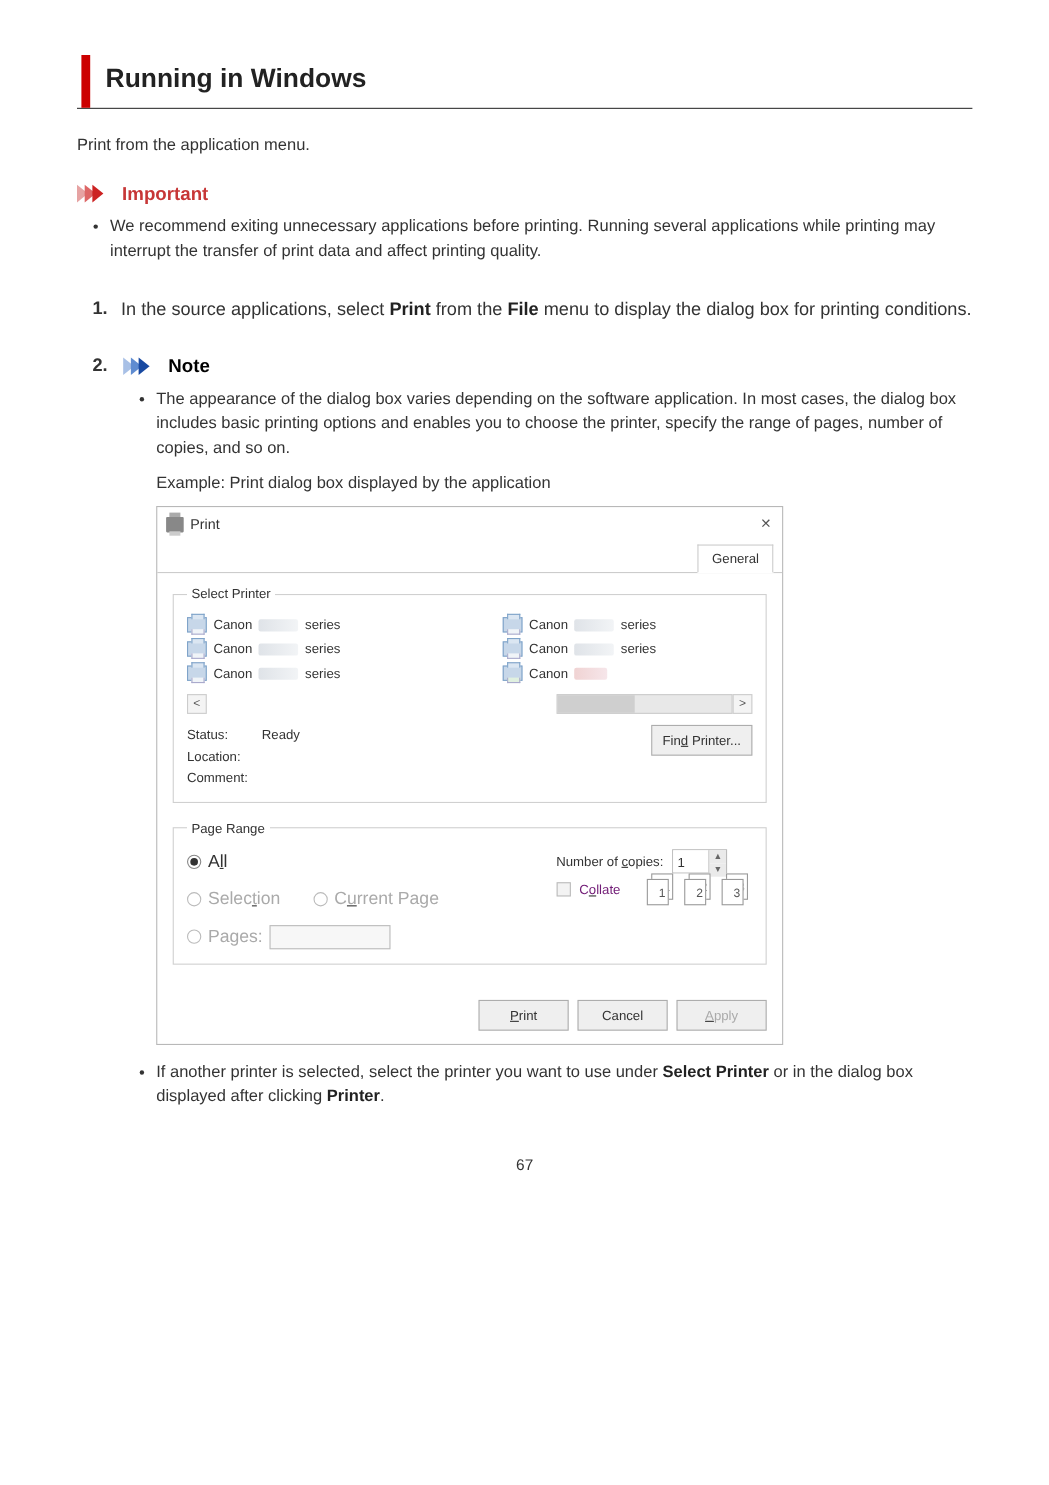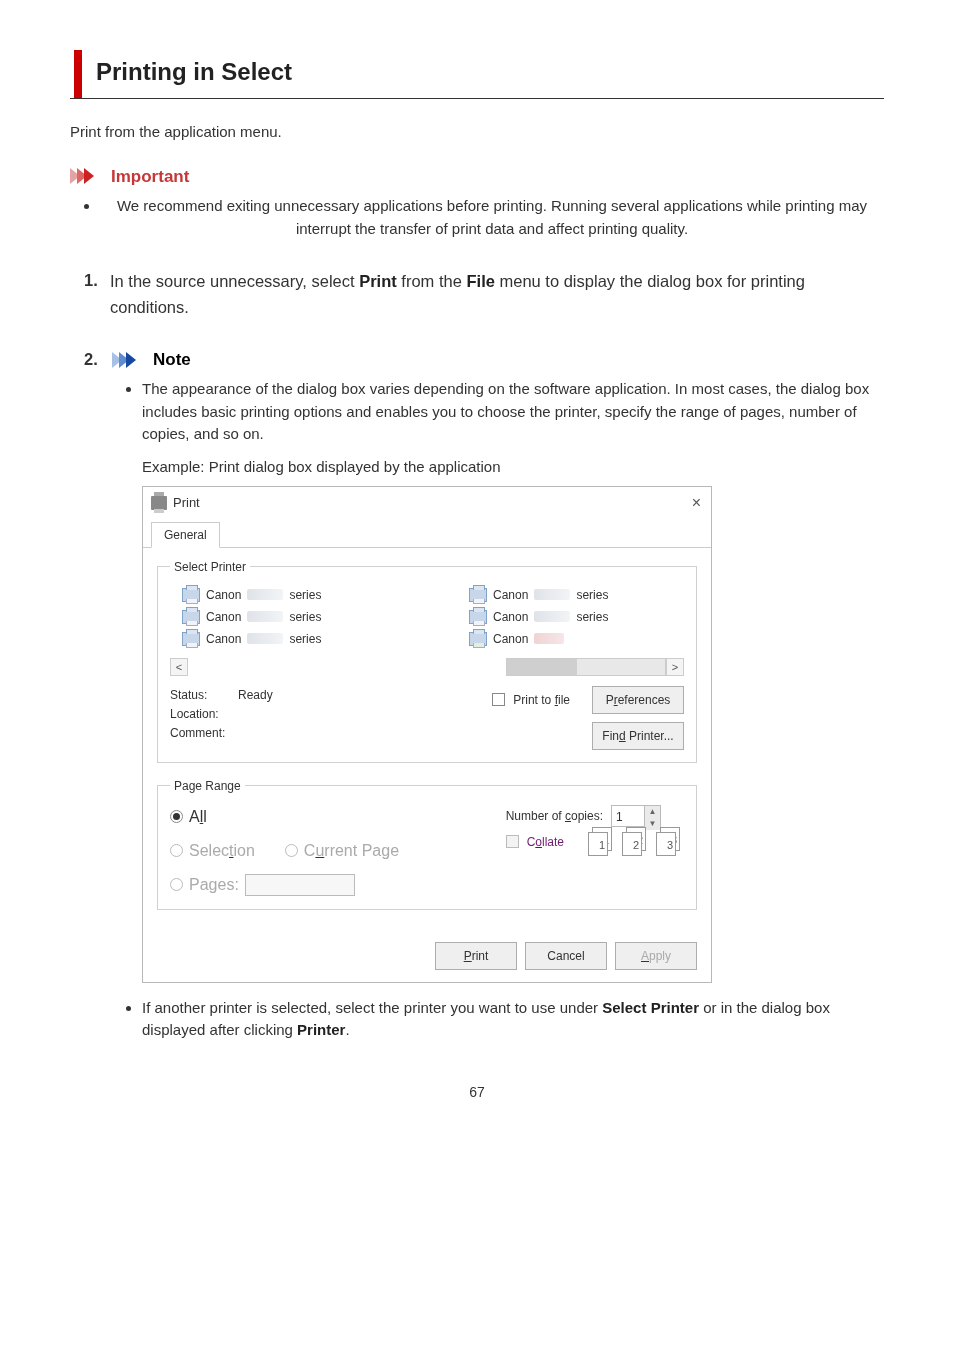--- a/index.html
+++ b/index.html
@@ -44,21 +44,21 @@
     border-left: 10px solid;
     margin-right: -3px;
   }
   .chev.c1 { border-left-color: #e6a3a3; }
   .chev.c2 { border-left-color: #d66; }
   .chev.c3 { border-left-color: #c22; }
   .note .chev.c1 { border-left-color: #a8c0e6; }
   .note .chev.c2 { border-left-color: #5f8cd1; }
   .note .chev.c3 { border-left-color: #1849a1; }
   .bullet-list { list-style: disc; padding-left: 30px; margin-bottom: 28px; }
-  .bullet-list li { margin-bottom: 6px; text-align: center; }
+  .bullet-list li { margin-bottom: 6px; }
   ol.steps { list-style: none; padding-left: 14px; counter-reset: step; }
   ol.steps > li {
     counter-increment: step;
     position: relative;
     padding-left: 26px;
     margin-bottom: 26px;
     font-size: 16.5px;
     color: #333;
   }
   ol.steps > li::before {
@@ -99,20 +99,21 @@
   }
   .printer-icon-small::after {
     content: ""; position: absolute; bottom: -3px; left: 3px; width: 10px; height: 4px; background: #ccc;
   }
   .close-x { font-size: 16px; color: #555; line-height: 1; }
   .tabstrip {
     display: flex;
     padding: 4px 8px 0 8px;
     border-bottom: 1px solid #ccc;
     position: relative;
+    justify-content: flex-end;
   }
   .tab {
     border: 1px solid #ccc;
     border-bottom: 1px solid #fff;
     background: #fff;
     padding: 3px 12px;
     position: relative;
     bottom: -1px;
     font-size: 12px;
   }
@@ -123,21 +124,21 @@
     margin-bottom: 14px;
   }
   fieldset.groupbox legend { padding: 0 4px; font-size: 12px; color: #333; }
   .printer-listing {
     display: grid;
     grid-template-columns: 1fr 1fr;
     column-gap: 60px;
     row-gap: 4px;
     margin-bottom: 10px;
   }
-  .printer-item { display: flex; align-items: center; gap: 6px; font-size: 12px; color: #333; white-space: nowrap; margin-left: 12px; }
+  .printer-item { display: flex; align-items: center; gap: 6px; font-size: 12px; color: #333; white-space: nowrap; }
   .printer-glyph {
     width: 18px; height: 14px; background: #c7d7e9; border: 1px solid #7fa3c9; position: relative; flex: none;
   }
   .printer-glyph::before { content:""; position:absolute; top:-4px; left:3px; width:10px; height:4px; background:#dbe6f2; border:1px solid #7fa3c9; border-bottom:none;}
   .printer-glyph::after { content:""; position:absolute; bottom:-3px; left:3px; width:10px; height:4px; background:#f0f4f8; border:1px solid #aac; border-top:none;}
   .printer-glyph.default::after { background:#e0f0e0; }
   .smudge { display:inline-block; width:36px; height:11px; background: linear-gradient(90deg,#dfe3e8,#f2f4f6); border-radius:2px; vertical-align:middle; }
   .smudge2 { display:inline-block; width:30px; height:11px; background: linear-gradient(90deg,#f0d3d3,#f6e6ea); border-radius:2px; vertical-align:middle; }
   .scroll-row { display:flex; justify-content:space-between; align-items:center; margin-bottom:10px; }
   .scroll-arrow { width:18px; height:18px; border:1px solid #ccc; background:#f4f4f4; display:flex; align-items:center; justify-content:center; font-size:11px; color:#555;}
@@ -184,42 +185,42 @@
   .dlg-footer .btn.wide{ width:82px; }
   .dlg-footer .btn.disabled{ color:#aaa; }
   .pagenum { text-align:center; font-size:14px; color:#333; margin-top:40px; }
   b { font-weight: bold; color: #222; }
 </style>
 </head>
 <body>
 
 <div class="title-wrap">
   <div class="title-inner">
-    <h1>Printing in Select</h1>
+    <h1>Running in Windows</h1>
   </div>
 </div>
 
 <p class="intro">Print from the application menu.</p>
 
 <div class="callout-header">
   <span class="chevrons">
     <span class="chev c1"></span>
       <span class="chev c2"></span>
       <span class="chev c3"></span>
   </span>
   <span class="label">Important</span>
 </div>
 <ul class="bullet-list">
   <li>We recommend exiting unnecessary applications before printing. Running several applications while printing may interrupt the transfer of print data and affect printing quality.</li>
 </ul>
 
 <ol class="steps">
   <li>
     <span class="step-body">
-      <span>In the source unnecessary, select </span><b>Print</b><span> from the </span><b>File</b><span> menu to display the dialog box for printing conditions.</span>
+      <span>In the source applications, select </span><b>Print</b><span> from the </span><b>File</b><span> menu to display the dialog box for printing conditions.</span>
     </span>
   </li>
   <li>
 
     <div class="note-block">
       <div class="callout-header note">
         <span class="chevrons">
           <span class="chev c1"></span>
             <span class="chev c2"></span>
             <span class="chev c3"></span>
@@ -290,26 +291,20 @@
                     <span class="scroll-arrow">&gt;</span>
                   </span>
                 </div>
                 <div class="status-row">
                   <div class="status-left">
                     <div><span class="lbl">Status:</span><span>Ready</span></div>
                     <div><span class="lbl">Location:</span></div>
                     <div><span class="lbl">Comment:</span></div>
                   </div>
                   <div class="status-right">
-                    <div class="row-inline">
-                      <span class="chk"></span>
-                      <span>Print to <span class="underline-hint">f</span>ile</span>
-                      <span style="width:6px"></span>
-                      <span class="btn">P<span class="underline-hint">r</span>eferences</span>
-                    </div>
                     <span class="btn">Fin<span class="underline-hint">d</span> Printer...</span>
                   </div>
                 </div>
               </fieldset>
 
               <fieldset class="groupbox">
                 <legend>Page Range</legend>
                 <div class="pr-grid">
                   <div class="pr-left">
                     <div class="radio-row">

